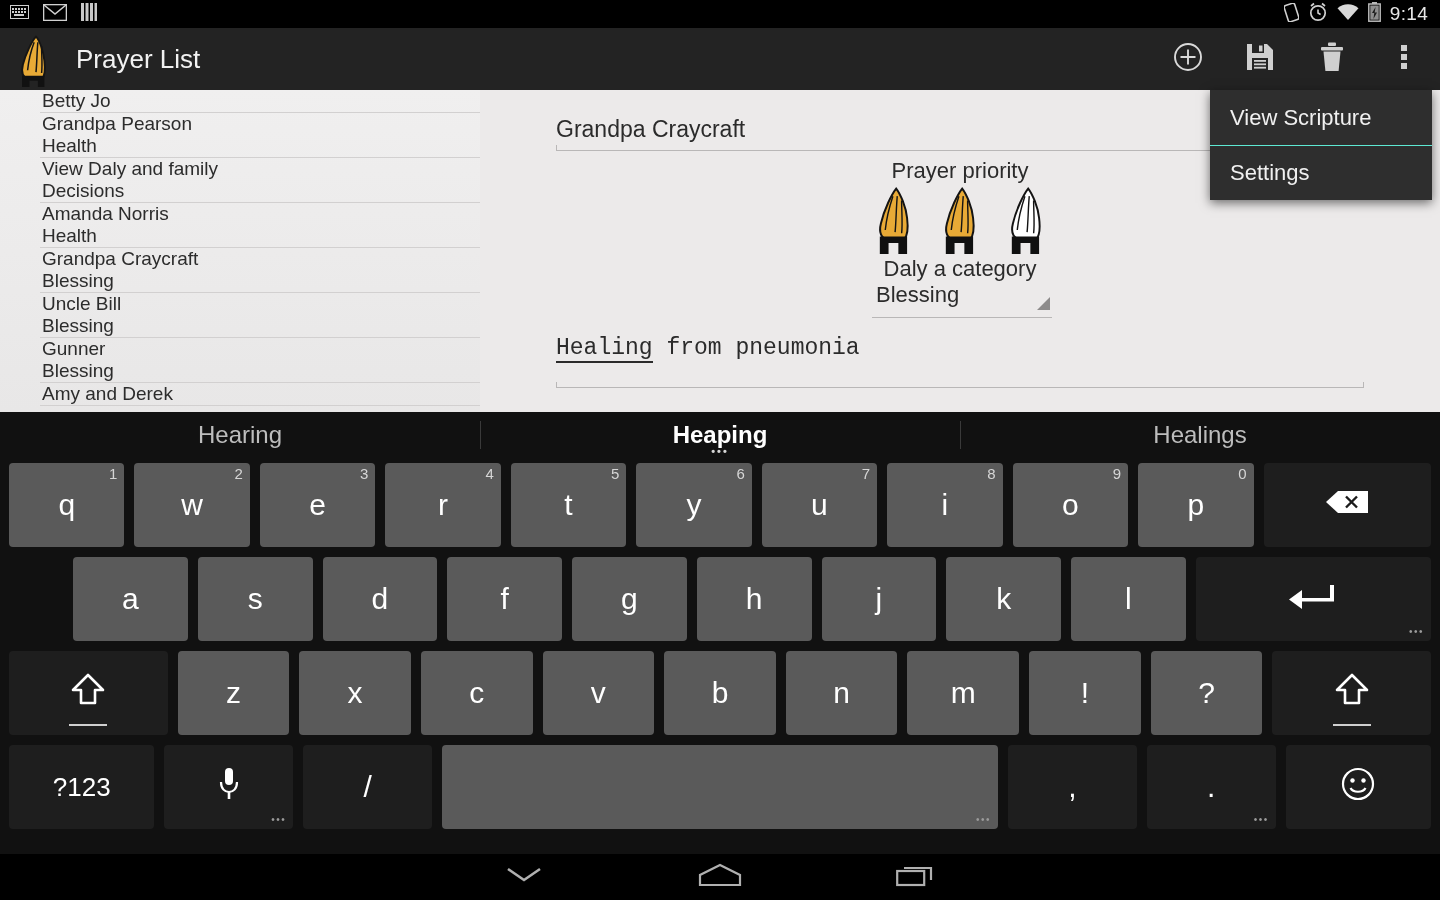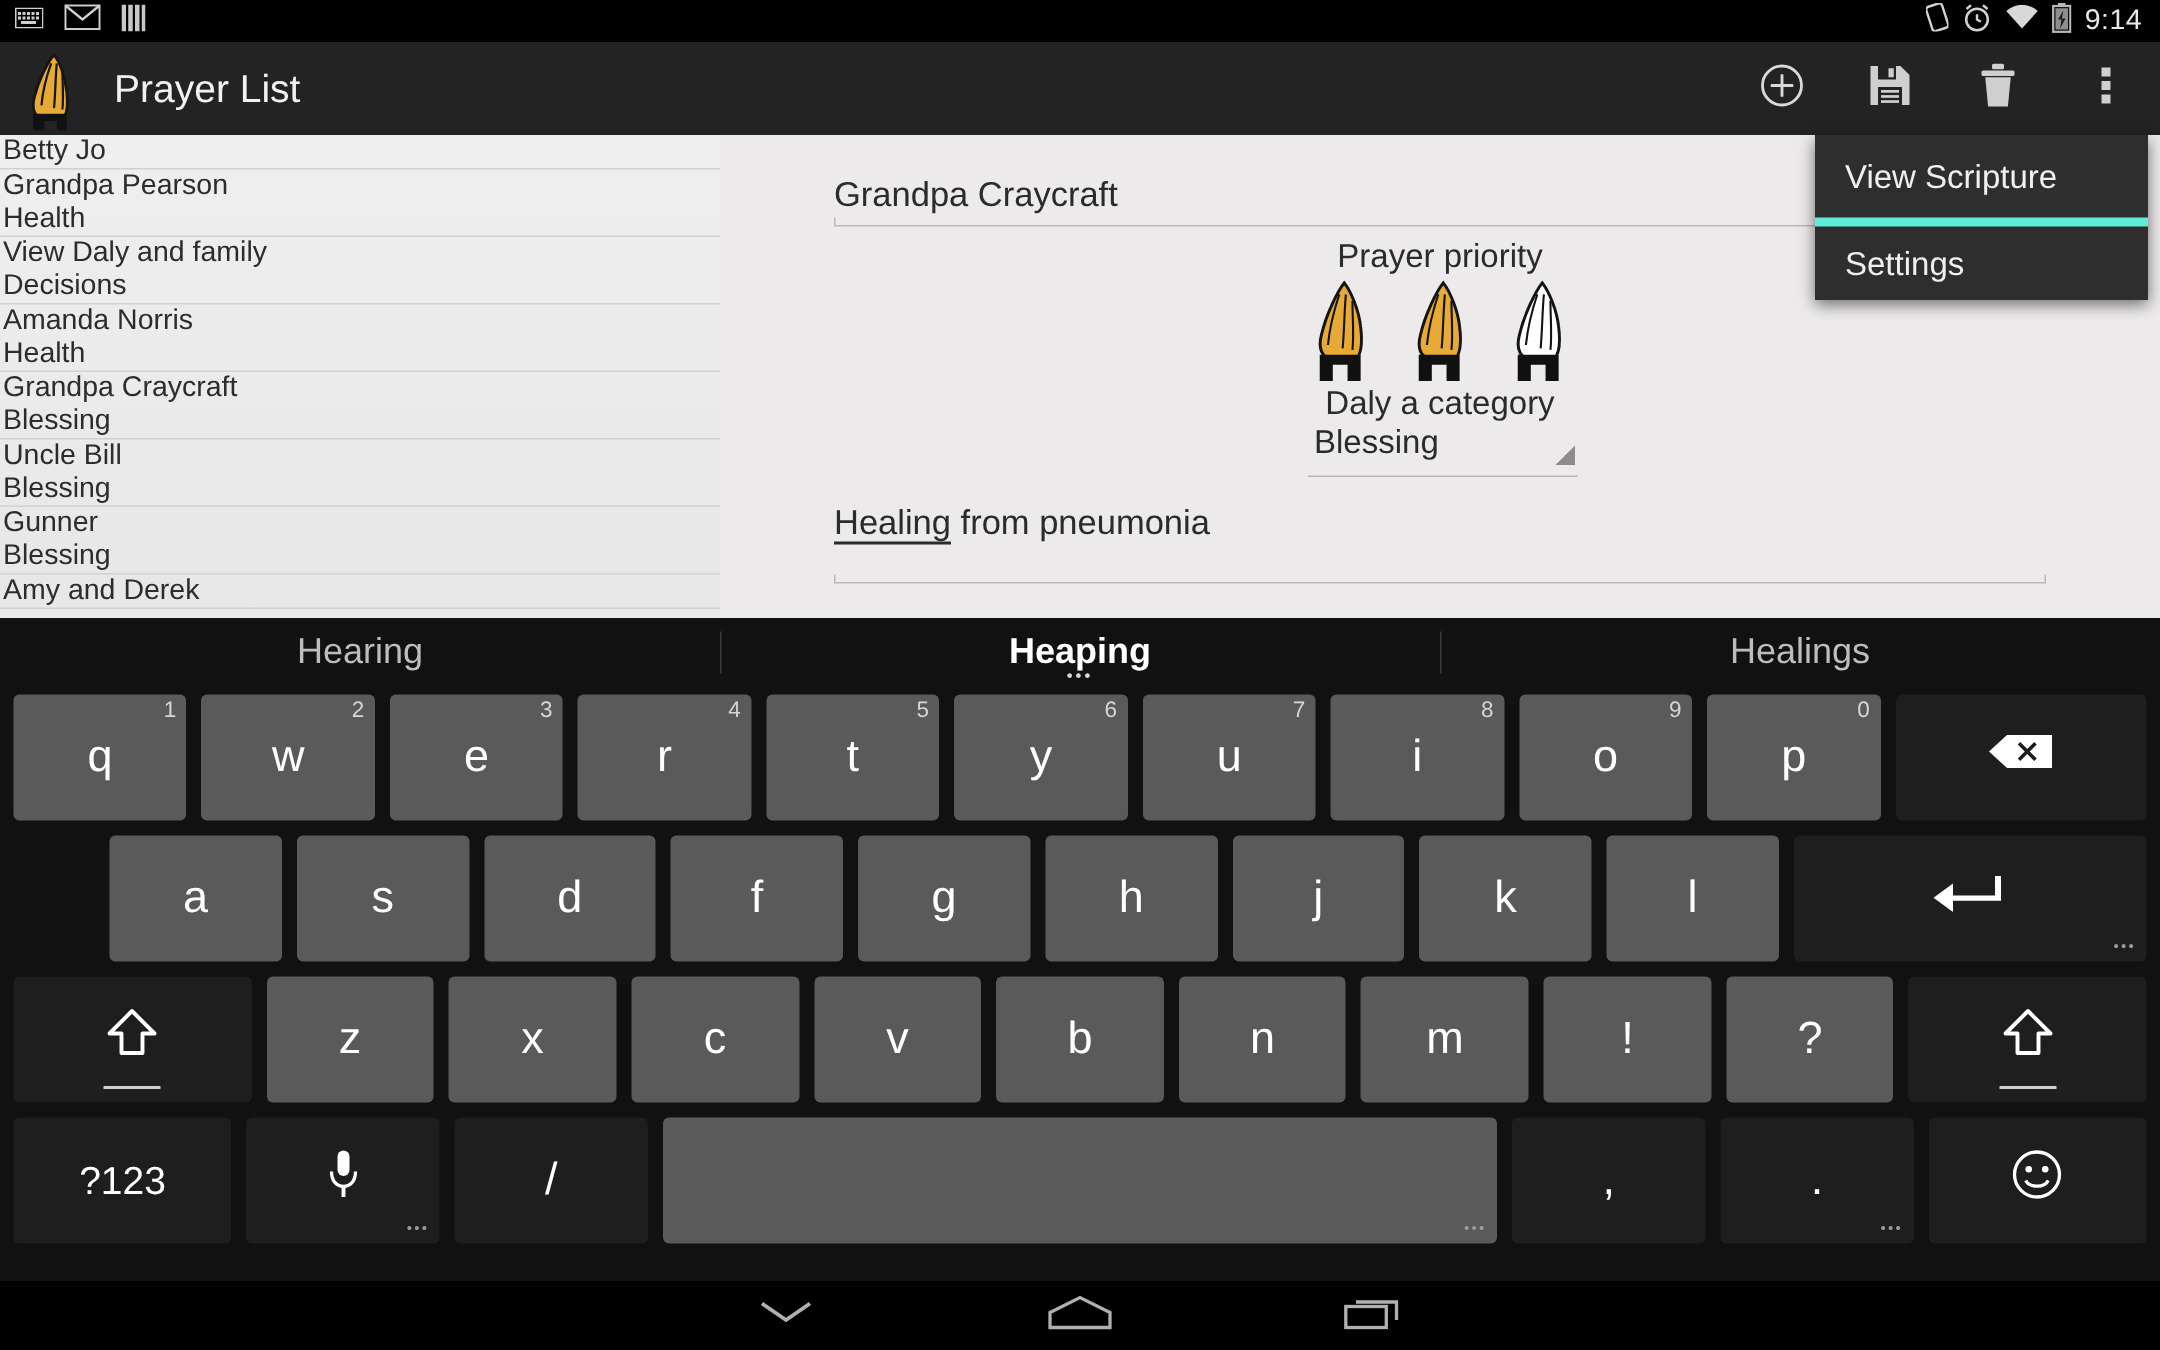--- a/index.html
+++ b/index.html
@@ -19,30 +19,30 @@
   #app-icon { width:56px; height:56px; margin-left:8px; position:relative; }
   #app-title { color:#f2f2f2; font-size:26px; margin-left:12px; font-weight:400; }
   #ab-actions { margin-left:auto; display:flex; align-items:center; }
   .ab-btn { width:72px; height:62px; display:flex; align-items:center; justify-content:center; }
 
   
   #overflow-menu { position:absolute; right:8px; top:90px; width:222px; background:#2e2e2e;
                    box-shadow:0 3px 10px rgba(0,0,0,.55); z-index:50; }
   .menu-item { height:55px; display:flex; align-items:center; padding-left:20px;
                color:#f0f0f0; font-size:22px; }
-  .menu-item + .menu-item { border-top:6px solid #5eead4; }
+  .menu-item + .menu-item { border-top:1px solid #5eead4; }
 
   
   #content { position:absolute; left:0; top:90px; width:1440px; height:322px;
              background:#eceaea; overflow:hidden; }
 
   
   #list-pane { position:absolute; left:0; top:0; width:480px; height:322px;
                background:linear-gradient(180deg,#f0efef 0%,#e8e7e7 100%); overflow:hidden; }
-  .list-row { padding:0 6px 0 2px; border-bottom:1px solid #d2d0d0; }
+  .list-row { padding:0 6px 0 2px; border-bottom:1px solid #d2d0d0;margin-left:40px; }
   .row-name { font-size:19px; color:#2c2c2c; line-height:22px; }
   .row-cat  { font-size:19px; color:#2c2c2c; line-height:22px; }
 
   
   #detail-pane { position:absolute; left:480px; top:0; width:960px; height:322px; }
   #name-field { position:absolute; left:76px; top:26px; width:808px; }
   #name-value { font-size:23px; color:#2b2b2b; padding-bottom:7px; }
   .underline { border-bottom:1px solid #b9b7b7; height:0; }
   .underline::before,.underline::after{ content:""; }
   .uline-wrap { position:relative; }
@@ -54,21 +54,21 @@
   #priority-hands { position:absolute; left:0; top:92px; width:960px; display:flex;
                     justify-content:center; gap:4px; }
   #category-label { position:absolute; left:0; top:166px; width:960px; text-align:center;
                     font-size:22px; color:#2b2b2b; }
   #category-spinner { position:absolute; left:392px; top:192px; width:180px; }
   #category-value { font-size:22px; color:#2b2b2b; padding-bottom:9px; padding-left:4px; }
   .spinner-arrow { position:absolute; right:2px; bottom:8px; width:0; height:0;
                    border-left:13px solid transparent; border-bottom:13px solid #8d8b8b; }
 
   #desc-field { position:absolute; left:76px; top:245px; width:808px; }
-  #desc-value { font-size:23px; color:#2b2b2b; padding-bottom:26px; }
+  #desc-value { font-size:23px; color:#2b2b2b; padding-bottom:26px;font-family:Liberation Mono, monospace; }
   #desc-value .composing { border-bottom:2px solid #2b2b2b; }
 
   
   #keyboard { position:absolute; left:0; top:412px; width:1440px; height:442px; background:#111111; }
   #suggestions { height:46px; display:flex; align-items:stretch; }
   .sug { flex:1; display:flex; align-items:center; justify-content:center; position:relative;
          color:#bdbdbd; font-size:24px; }
   .sug + .sug::before { content:""; position:absolute; left:0; top:9px; bottom:9px; width:1px; background:#3a3a3a; }
   .sug.active { color:#ffffff; font-weight:bold; }
   .sug .dots { position:absolute; bottom:4px; left:50%; transform:translateX(-50%);

